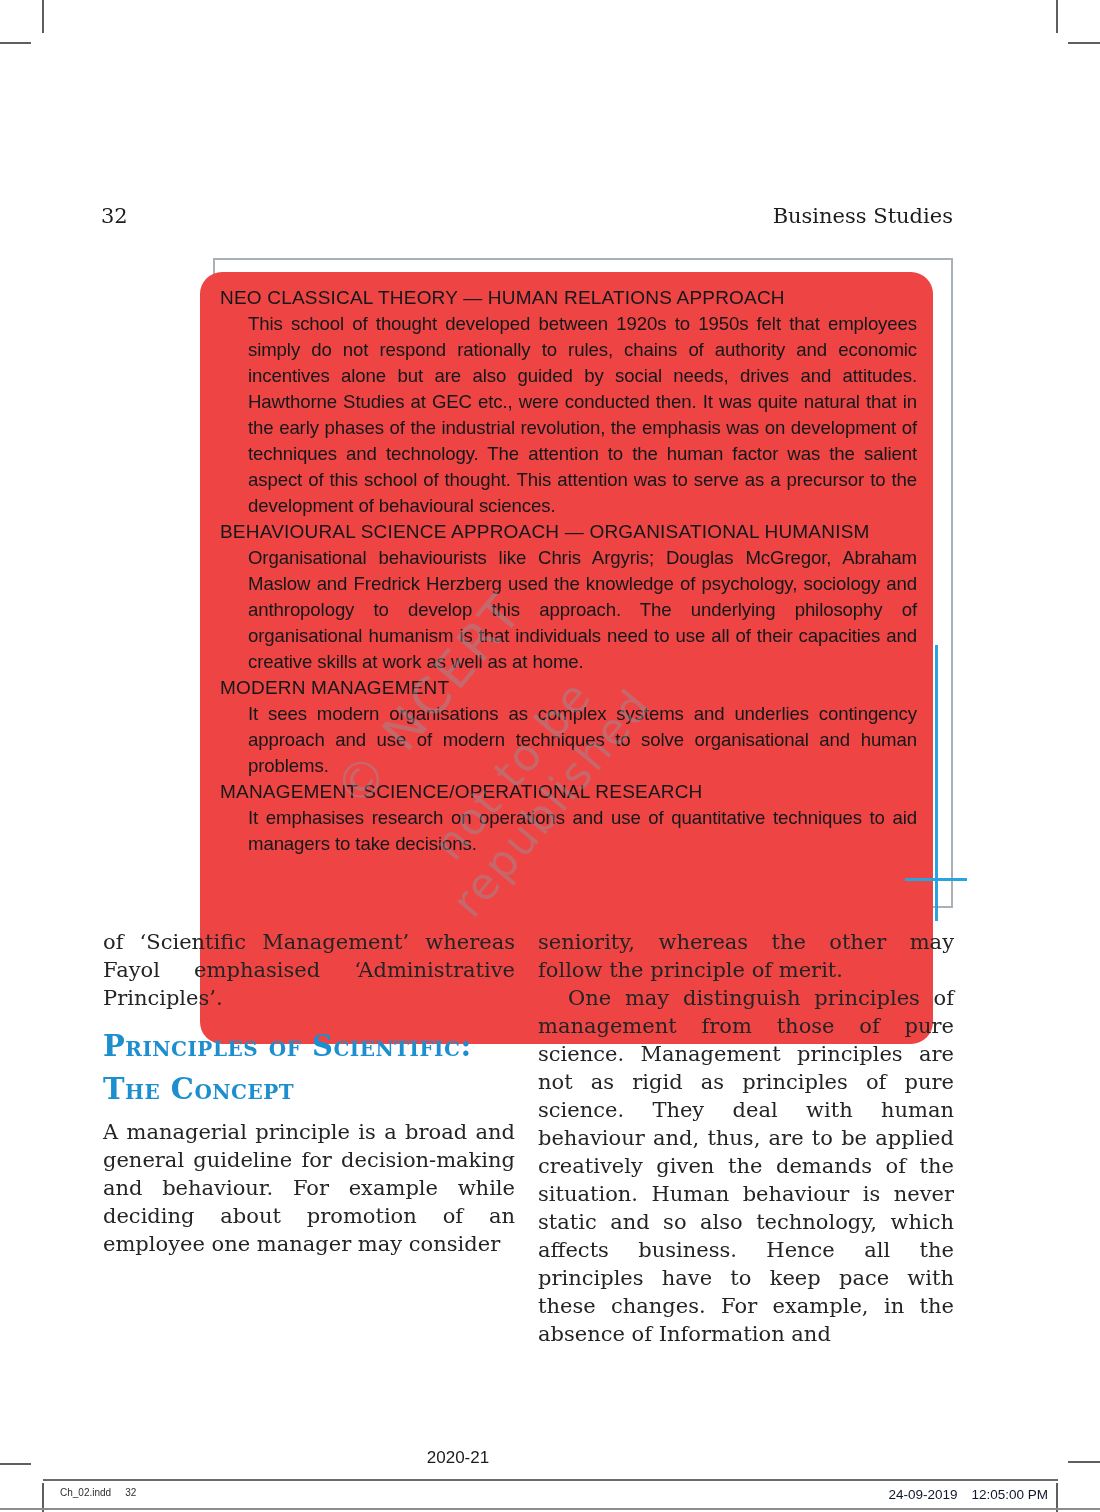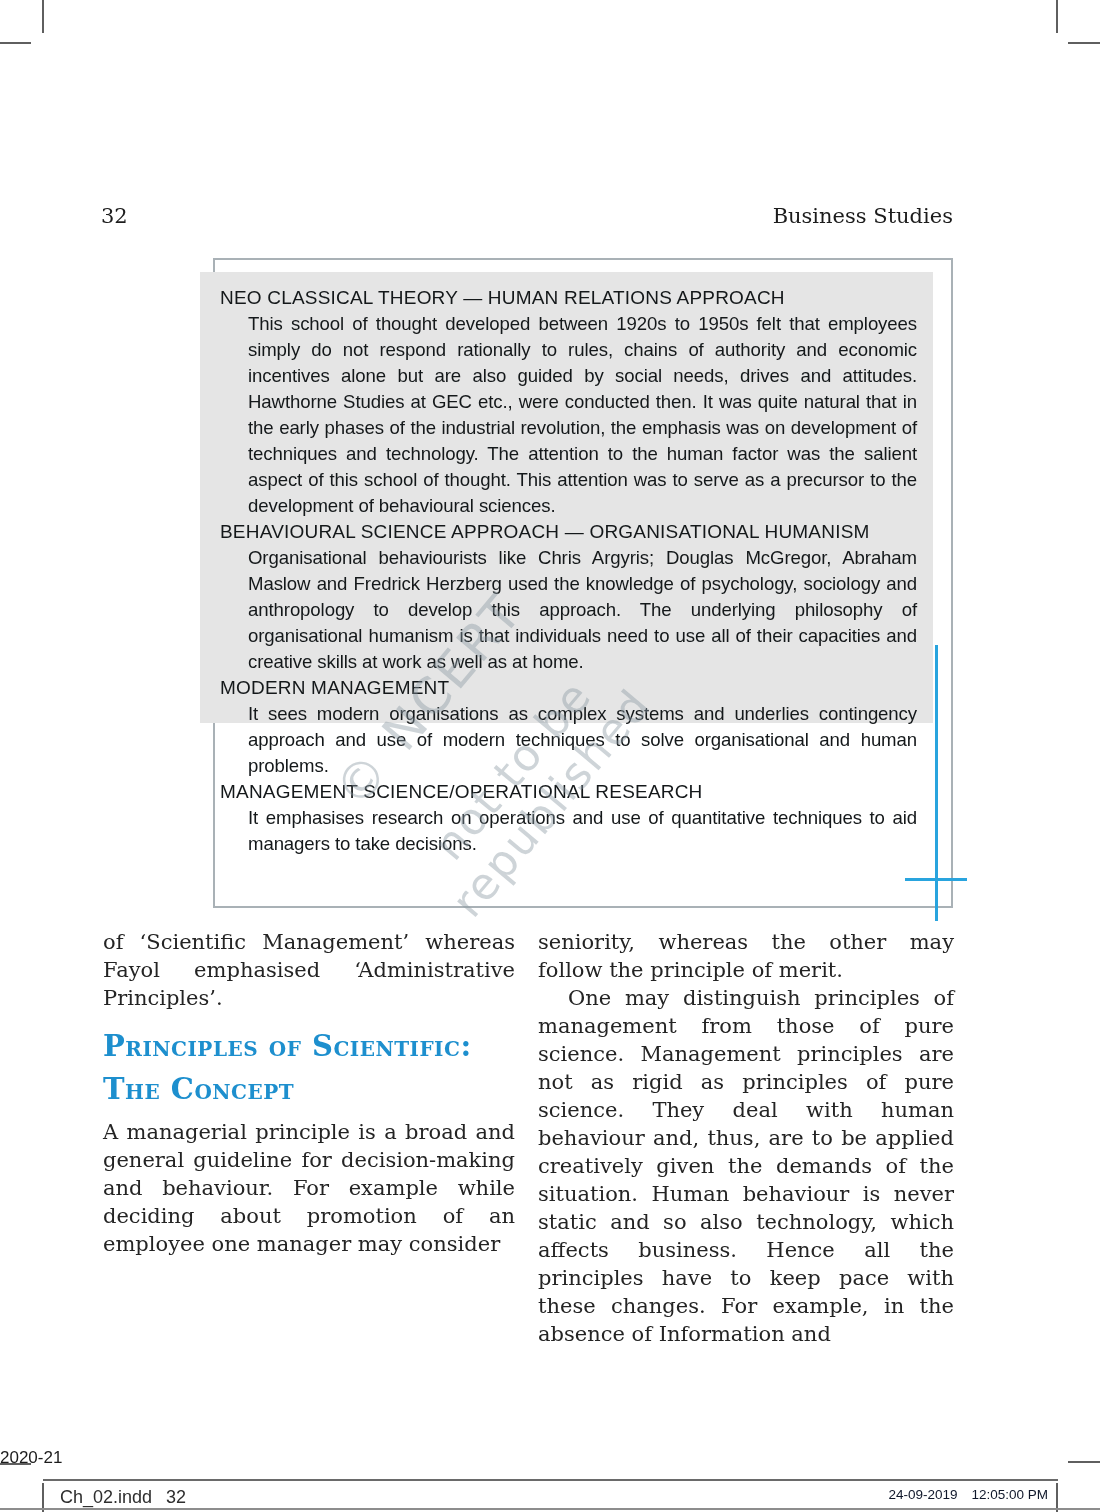--- a/index.html
+++ b/index.html
@@ -33,25 +33,26 @@
   .back-sheet {
     left: 213px; top: 258px;
     width: 740px; height: 650px;
     background: #ffffff;
     border: 2px solid #a9b1b6;
     z-index: 1;
   }
   
   .info-box {
     left: 200px; top: 272px;
-    width: 733px; height: 451px;
-    background: #e5e5e5;
+    width: 733px; height: 772px;
+    background: #ef4444;
     z-index: 2;
     padding: 13px 16px 0 20px;
     color: #161616;
+    border-radius: 22px;
   }
   .box-heading {
     font-family: "Liberation Sans", sans-serif;
     font-size: 19px; line-height: 26px;
     letter-spacing: 0.2px;
     color: #14181a;
   }
   .box-body {
     margin-left: 28px;
     font-family: "Liberation Sans", sans-serif;
@@ -119,33 +120,33 @@
     font-size: 29px; line-height: 43px;
     letter-spacing: 0.5px;
     color: #1d8fce;
     margin: 13px 0 7px 0;
     text-align: left;
   }
 
   
   .folio {
     left: 0; top: 1448px; width: 916px;
-    text-align: left;
+    text-align: center;
     font-family: "Liberation Sans", sans-serif;
     font-size: 17px; color: #1c1c1c;
   }
   .print-rule {
     left: 43px; top: 1479px;
     width: 1015px; height: 2px;
     background: #6a6a6a;
   }
   .print-left {
     left: 60px; top: 1487px;
     font-family: "Liberation Sans", sans-serif;
-    font-size: 18px; color: #2e2e2e;
+    font-size: 10px; color: #2e2e2e;
     display: flex; gap: 14px;
   }
   .print-right {
     right: 52px; top: 1487px;
     font-family: "Liberation Sans", sans-serif;
     font-size: 13.5px; color: #0f172a;
     display: flex; gap: 14px;
   }
   .bottom-edge {
     left: 0; top: 1508px;

